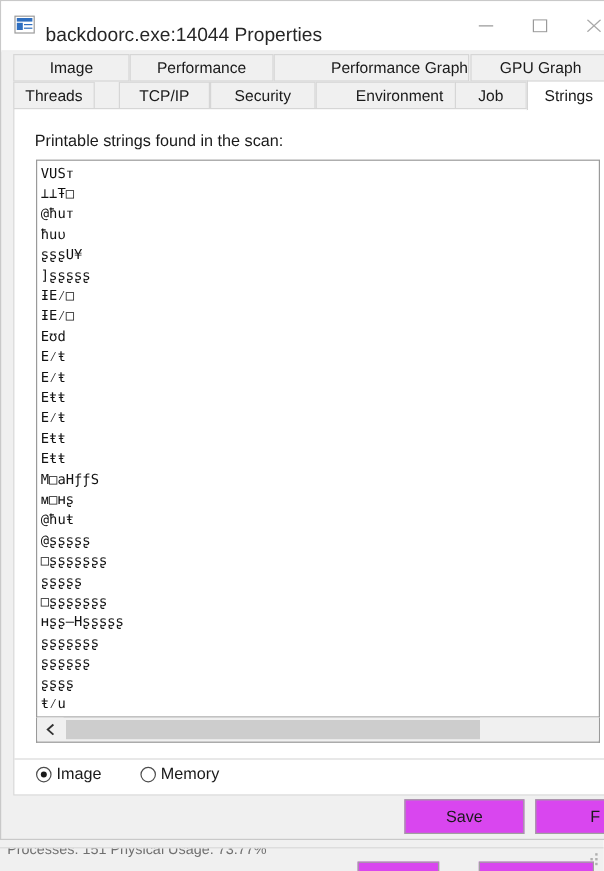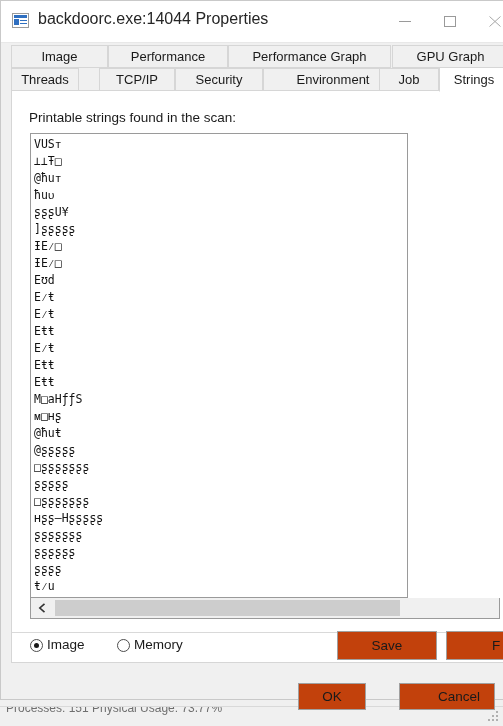--- a/index.html
+++ b/index.html
@@ -94,21 +94,21 @@
     position: absolute;
     left: 7px;
     width: 7px; height: 1px;
     background: #2f6fc0;
   }
   #titlebar-icon .l1 { top: 6px; }
   #titlebar-icon .l2 { top: 9px; }
 
   #titlebar-title {
     position: absolute;
-    left: 37px; top: 9px;
+    left: 37px; top: 20px;
     font-size: 16px;
     color: #262626;
     white-space: nowrap;
   }
   .wbtn {
     position: absolute;
     top: 0;
     width: 45px; height: 40px;
     cursor: default;
   }
@@ -167,21 +167,21 @@
     left: 17px; top: 19px;
     font-size: 13.5px;
     color: #1a1a1a;
     white-space: nowrap;
   }
 
   
   #strings-list {
     position: absolute;
     left: 18px; top: 42px;
-    width: 378px;
+    width: 470px;
     height: 465px;
     background: #ffffff;
     border: 1px solid #9a9a9a;
     box-sizing: border-box;
     overflow: hidden;
   }
   #strings-inner {
     position: absolute;
     left: 3px; top: 2px;
     right: 0;
@@ -268,28 +268,29 @@
     font-size: 13.5px;
     color: #1a1a1a;
     white-space: nowrap;
   }
   #radio-image  { left: 18px; }
   #radio-memory { left: 105px; }
 
   
   .btn {
     position: absolute;
-    background: #c2410c;
+    background: #d946ef;
     border: 1px solid #a0a0a0;
     box-sizing: border-box;
     font-size: 13.5px;
     color: #1a1a1a;
     text-align: center;
     white-space: nowrap;
     cursor: default;
+    margin-top: 35px;
   }
   #btn-save {
     left: 325px; top: 540px;
     width: 100px; height: 29px;
     line-height: 27px;
   }
   #btn-find {
     left: 434px; top: 540px;
     width: 100px; height: 29px;
     line-height: 27px;
@@ -355,21 +356,21 @@
         <line x1="1.5" y1="0.5" x2="12.5" y2="10.5" stroke="#a8a8a8" stroke-width="1"></line>
         <line x1="12.5" y1="0.5" x2="1.5" y2="10.5" stroke="#a8a8a8" stroke-width="1"></line>
       </svg>
     </div>
   </div>
 
   <div id="tabstrip">
     <div class="tabrow row1">
       <div class="tab" style="left:0px;width:97px;">Image</div>
       <div class="tab" style="left:97px;width:120px;">Performance</div>
-      <div class="tab" style="left:217px;width:163px;">Performance Graph</div>
+      <div class="tab" style="left:217px;width:163px;text-align:right;">Performance Graph</div>
       <div class="tab" style="left:381px;width:117px;">GPU Graph</div>
     </div>
     <div class="tabrow row2">
       <div class="tab" style="left:0px;width:68px;">Threads</div>
       <div class="tab" style="left:88px;width:76px;">TCP/IP</div>
       <div class="tab" style="left:164px;width:88px;">Security</div>
       <div class="tab" style="left:252px;width:140px;">Environment</div>
       <div class="tab" style="left:368px;width:60px;">Job</div>
       <div class="tab selected" style="left:428px;width:70px;">Strings</div>
     </div>

